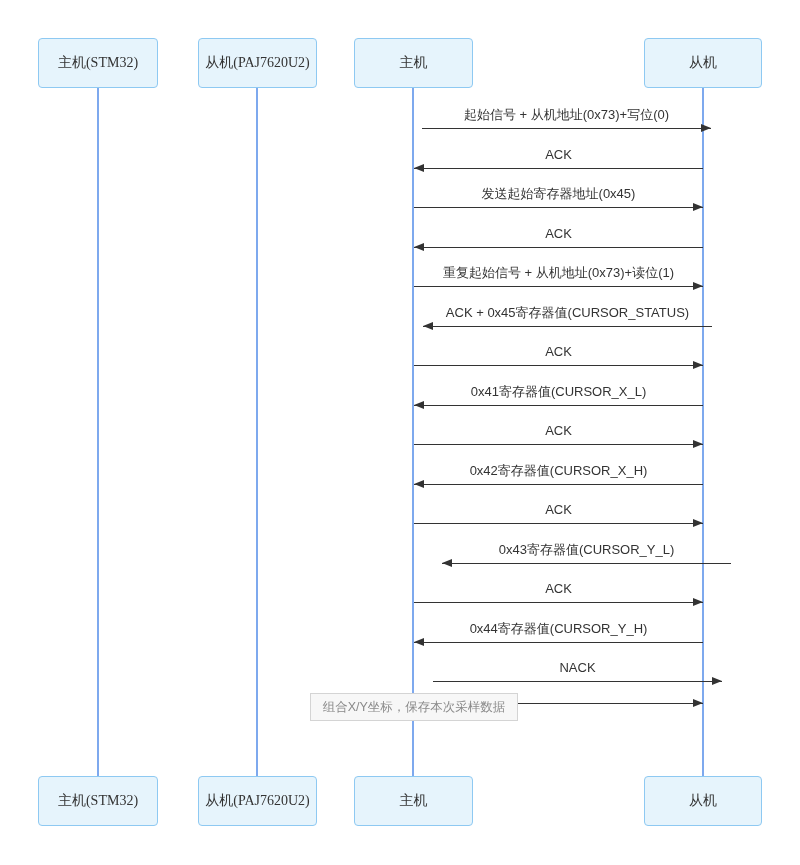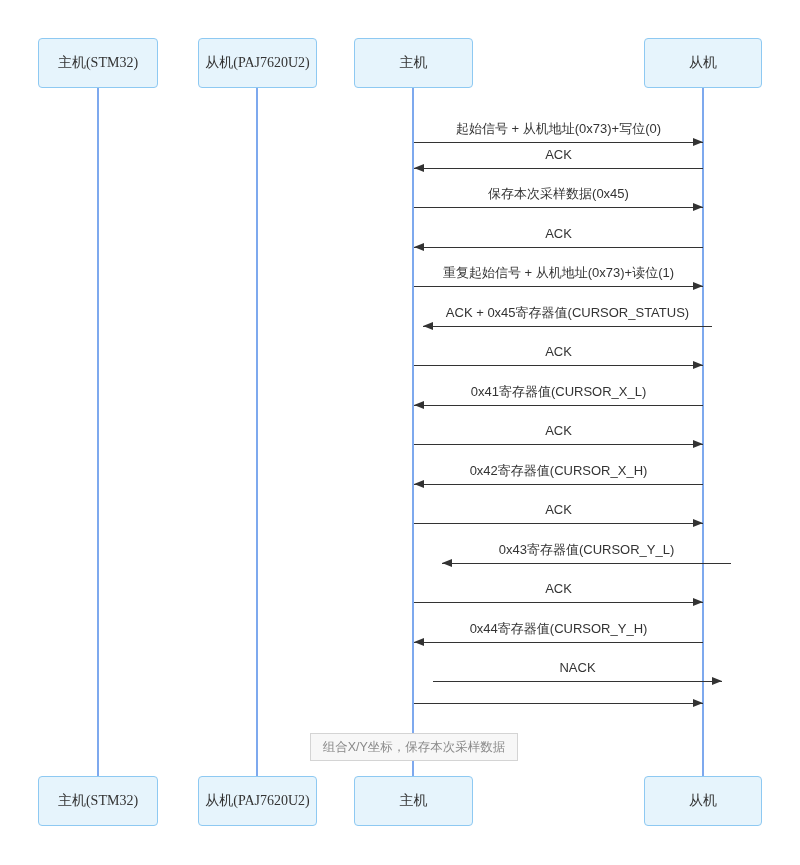--- a/index.html
+++ b/index.html
@@ -89,21 +89,21 @@
     left: 0;
     top: -5px;
     width: 0; height: 0;
     border-top: 4.5px solid transparent;
     border-bottom: 4.5px solid transparent;
     border-right: 10px solid var(--msg-color);
   }
   .note {
     position: absolute;
     left: 310px;
-    top: 733px;
+    top: 693px;
     width: 208px;
     height: 28px;
     box-sizing: border-box;
     background: var(--note-fill);
     border: 1px solid var(--note-border);
     color: var(--note-text);
     font-size: 12.5px;
     display: flex;
     align-items: center;
     justify-content: center;
@@ -127,30 +127,30 @@
   <div class="actor top a4">
     <span>从机</span>
   </div>
 
   <div class="lifeline l1"></div>
   <div class="lifeline l2"></div>
   <div class="lifeline l3"></div>
   <div class="lifeline l4"></div>
 
   <div id="messages">
-      <div class="message right" style="top: 120px;">
+      <div class="message right" style="top: 106px; padding-left: 8px;">
         <div class="msg-label">起始信号 + 从机地址(0x73)+写位(0)</div>
         <div class="msg-line"></div>
       </div>
       <div class="message left" style="top: 145.533px;">
         <div class="msg-label">ACK</div>
         <div class="msg-line"></div>
       </div>
       <div class="message right" style="top: 185.067px;">
-        <div class="msg-label">保存本次采样数据(0x45)</div>
+        <div class="msg-label">发送起始寄存器地址(0x45)</div>
         <div class="msg-line"></div>
       </div>
       <div class="message left" style="top: 224.6px;">
         <div class="msg-label">ACK</div>
         <div class="msg-line"></div>
       </div>
       <div class="message right" style="top: 264.133px;">
         <div class="msg-label">重复起始信号 + 从机地址(0x73)+读位(1)</div>
         <div class="msg-line"></div>
       </div>

